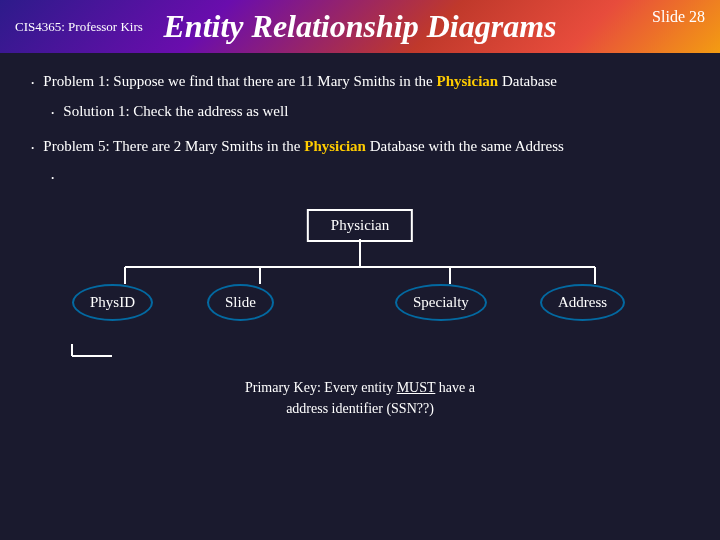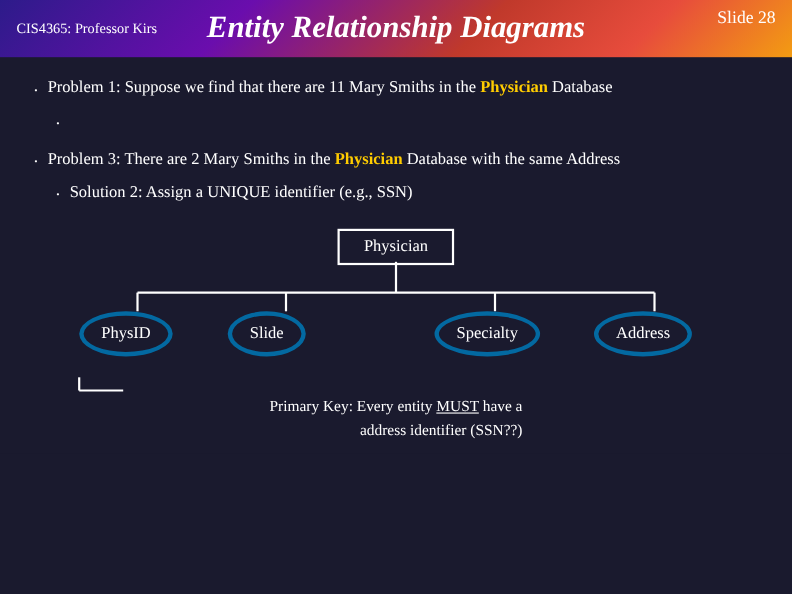--- a/index.html
+++ b/index.html
@@ -11,21 +11,20 @@
       font-family: 'Times New Roman', Times, serif;
       color: white;
       overflow: hidden;
       position: relative;
     }
 
     .header {
       background: linear-gradient(135deg, #2d1b8a 0%, #6a0dad 30%, #c0392b 60%, #e74c3c 80%, #f39c12 100%);
       padding: 8px 20px;
       display: flex;
-      align-items: center;
       justify-content: center;
       position: relative;
       min-height: 52px;
     }
 
     .header-left {
       position: absolute;
       left: 15px;
       top: 50%;
       transform: translateY(-50%);
@@ -35,21 +34,21 @@
 
     .header-right {
       position: absolute;
       right: 15px;
       top: 8px;
       font-size: 16px;
       color: white;
     }
 
     .header-title {
-      font-size: 28px;
+      font-size: 32px;
       font-style: italic;
       font-weight: bold;
       color: white;
       text-align: center;
     }
 
     .content {
       padding: 18px 30px 10px 30px;
       background: #1a1a2e;
     }
@@ -106,21 +105,21 @@
       border: 2px solid white;
       padding: 6px 22px;
       font-size: 15px;
       background: transparent;
       color: white;
       text-align: center;
       min-width: 100px;
     }
 
     .attr-box {
-      border: 4px solid #0369a1;
+      border: 2px solid #0369a1;
       border-radius: 50%;
       padding: 8px 16px;
       font-size: 15px;
       color: white;
       text-align: center;
       background: transparent;
       position: relative;
     }
 
     .primary-key-note {
@@ -148,33 +147,33 @@
 
   <div class="bullet-section">
     <div class="bullet-item">
       <span class="bullet-dot">·</span>
       <span class="bullet-text">
         <span class="underline">Problem 1</span>: Suppose we find that there are 11 Mary Smiths in the <span class="bold-colored">Physician</span> Database
       </span>
     </div>
     <div class="sub-bullet">
       <span class="bullet-dot">·</span>
+      <span><span class="underline">Solution 1</span>: Check the address as well</span>
     </div>
   </div>
 
   <div class="bullet-section">
     <div class="bullet-item">
       <span class="bullet-dot">·</span>
       <span class="bullet-text">
-        <span class="underline">Problem 3</span>: There are 2 Mary Smiths in the <span class="bold-colored">Physician</span> Database with the same Address
+        <span class="underline">Problem 5</span>: There are 2 Mary Smiths in the <span class="bold-colored">Physician</span> Database with the same Address
       </span>
     </div>
     <div class="sub-bullet">
       <span class="bullet-dot">·</span>
-      <span><span class="underline">Solution 2</span>: Assign a <span class="underline">UNIQUE</span> identifier (e.g., SSN)</span>
     </div>
   </div>
 
   <div class="erd-container">
     <div style="position:relative; width:620px; height:150px;">
 
       <svg style="position:absolute;top:0;left:0;width:100%;height:100%;overflow:visible;">
 
         <line x1="310" y1="30" x2="310" y2="58" stroke="white" stroke-width="2"></line>
 
@@ -213,20 +212,20 @@
         </div>
       </div>
 
       <svg style="position:absolute;top:135px;left:22px;width:100px;height:20px;overflow:visible;">
         <line x1="0" y1="0" x2="0" y2="12" stroke="white" stroke-width="2"></line>
         <line x1="0" y1="12" x2="40" y2="12" stroke="white" stroke-width="2"></line>
       </svg>
 
     </div>
 
-    <div class="primary-key-note" style="margin-top:2px;text-align:right;">
+    <div class="primary-key-note" style="margin-top:18px;">
       <span>Primary Key:  Every entity <span class="pk-underline">MUST</span> have a</span><br>
       <span>address identifier (SSN??)</span>
     </div>
 
   </div>
 
 </div>
 
 </body></html>

